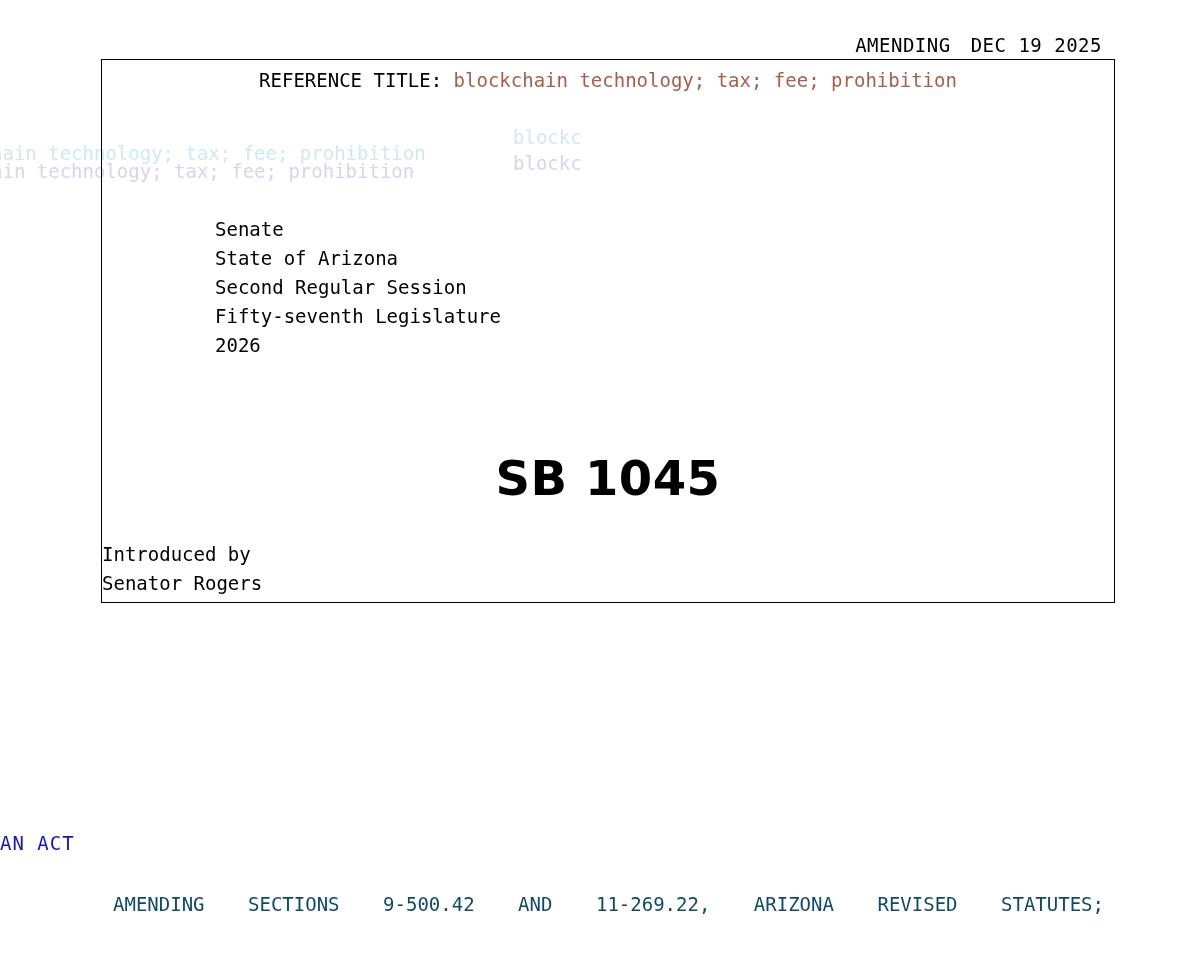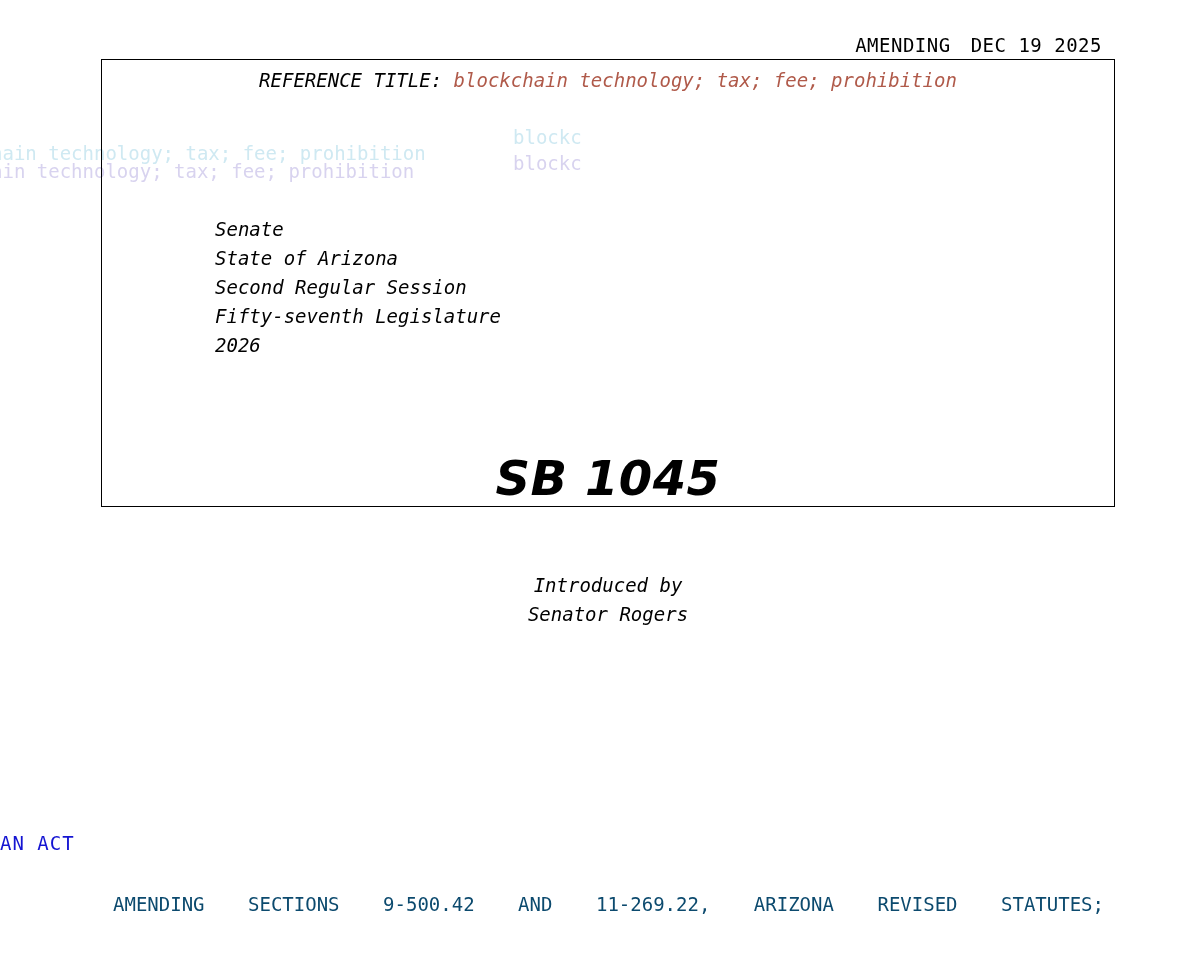--- a/index.html
+++ b/index.html
@@ -33,25 +33,24 @@
   .prefiled .date {
     margin-left: 20px;
   }
 
   
   .title-box {
     position: absolute;
     left: 101px;
     top: 59px;
     width: 1014px;
-    height: 448px;
+    height: 544px;
     border: 1.5px solid #000000;
     box-sizing: border-box;
     background: transparent;
-    font-style: italic;
   }
 
   .reference-title {
     position: absolute;
     top: 9px;
     left: 0;
     right: 0;
     text-align: center;
     font-size: 19px;
     white-space: nowrap;
@@ -113,24 +112,22 @@
     font-size: 48px;
     letter-spacing: 0.5px;
   }
 
   
   .introduced {
     position: absolute;
     left: 0;
     right: 0;
     top: 480px;
-    text-align: center;
     font-size: 19px;
     line-height: 29px;
-    margin-top: 31px;
   }
 
   
   .act-heading {
     position: absolute;
     left: 0;
     right: 0;
     top: 832px;
     text-align: left;
     font-size: 19px;

